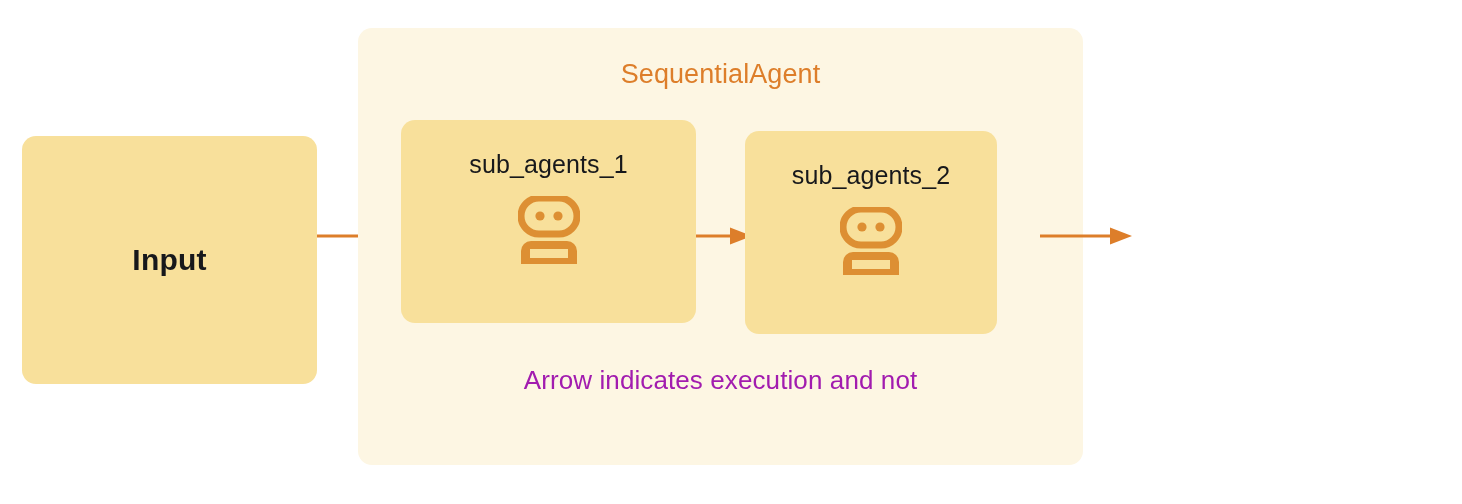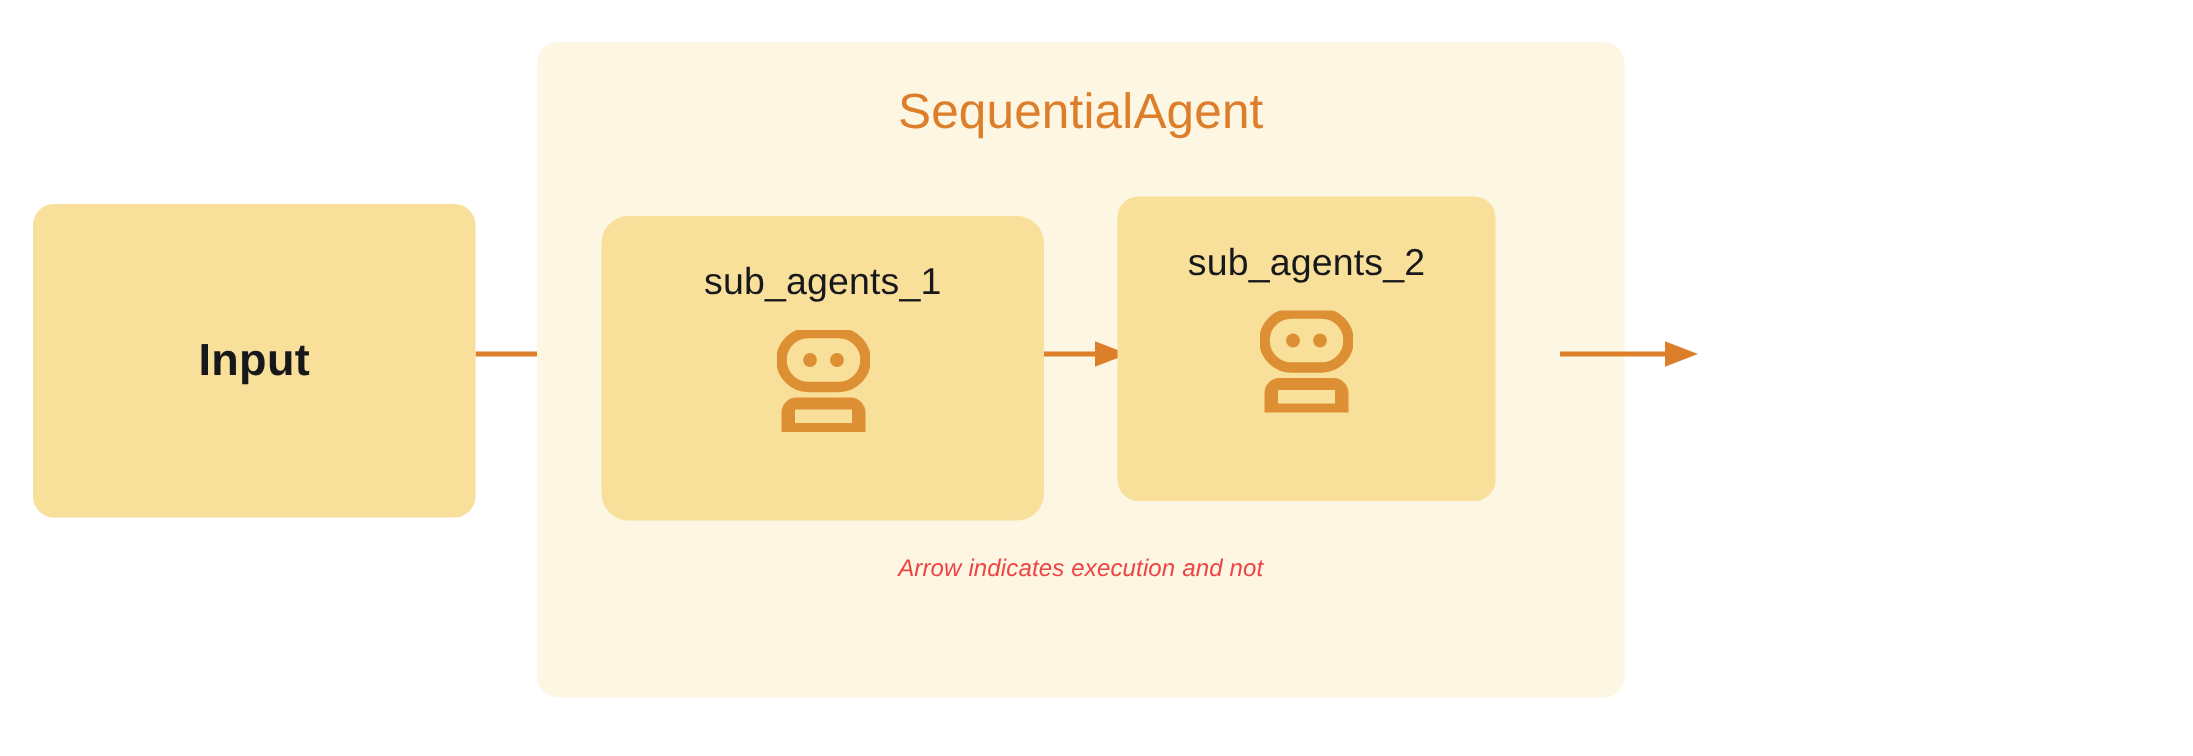--- a/index.html
+++ b/index.html
@@ -31,21 +31,21 @@
     border-radius: 14px;
   }
 
   .container-title {
     position: absolute;
     left: 0;
     top: 30px;
     width: 725px;
     text-align: center;
     color: #DD7E2A;
-    font-size: 33px;
+    font-size: 27px;
     font-weight: 400;
     letter-spacing: 0.1px;
     line-height: 32px;
     white-space: nowrap;
   }
 
   
   .node-box {
     position: absolute;
     background: #F8E09B;
@@ -60,30 +60,30 @@
   }
 
   .io-label {
     color: #17181B;
     font-size: 30px;
     font-weight: 700;
     letter-spacing: 0.2px;
     line-height: 36px;
   }
 
-  #input-box  { left: 22px;   top: 136px; width: 295px; height: 209px; }
+  #input-box  { left: 22px;   top: 136px; width: 295px; height: 248px; }
   #output-box { left: 1126px; top: 136px; width: 295px; height: 200px; }
 
   
   .subagent-box {
     display: flex;
     flex-direction: column;
     align-items: center;
   }
-  #subagent-1 { left: 401px; top: 144px; width: 295px; height: 203px; border-radius: 18px; }
+  #subagent-1 { left: 401px; top: 120px; width: 295px; height: 203px; }
   #subagent-2 { left: 745px; top: 131px; width: 252px; height: 203px; }
 
   .subagent-label {
     margin-top: 29px;
     color: #17181B;
     font-size: 25px;
     font-weight: 400;
     letter-spacing: 0.1px;
     line-height: 30px;
     white-space: nowrap;
@@ -106,26 +106,25 @@
   #arrow-2 { left: 696px;  top: 226px; width: 56px;  }
   #arrow-3 { left: 1040px; top: 226px; width: 92px;  }
 
   
   .caption {
     position: absolute;
     left: 358px;
     top: 362px;
     width: 725px;
     text-align: center;
-    color: #ef4444;
-    font-size: 16px;
+    color: #a21caf;
+    font-size: 26px;
     font-weight: 400;
     line-height: 36px;
     letter-spacing: 0.1px;
-    font-style: italic;
   }
   .caption-line { display: block; }
 </style>
 </head>
 <body>
 
 <div id="canvas">
 
   <div class="node-box io-box" id="input-box">
     <span class="io-label">Input</span>

